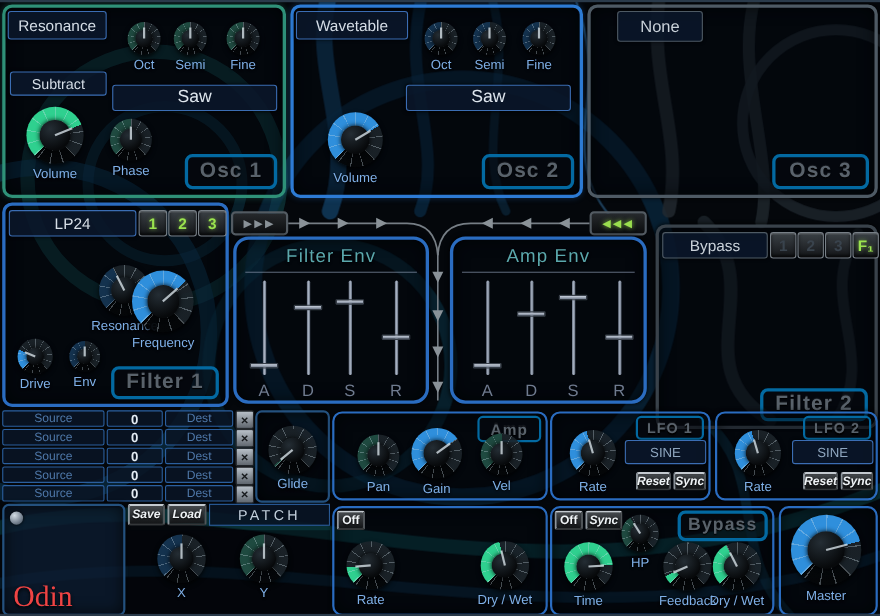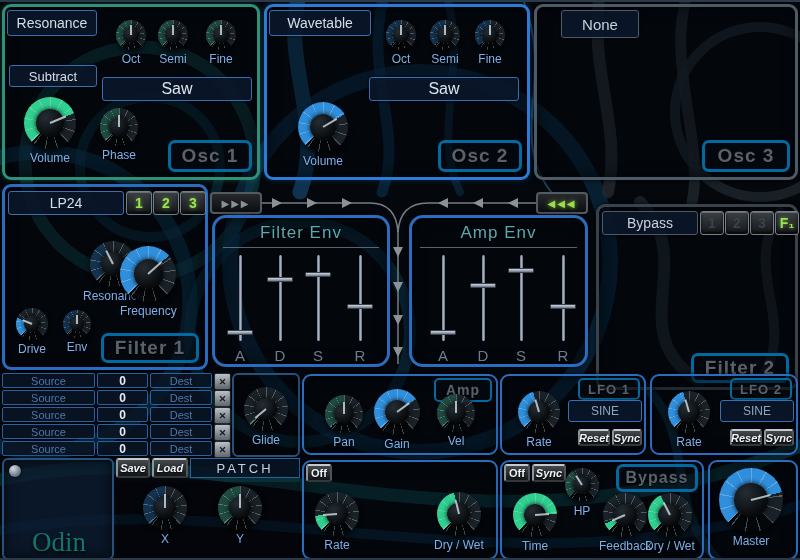--- a/index.html
+++ b/index.html
@@ -59,21 +59,21 @@
   .mrow-cell{position:absolute;height:15px;display:flex;align-items:center;justify-content:center;
              background:rgba(9,20,36,.88);border:1px solid #2b5f9e;border-radius:2px;
              color:#4e77a8;font-size:11px;box-sizing:border-box;}
   .mval{color:#e4ecf4;font-weight:bold;font-size:12px;}
   .xbtn{position:absolute;width:15px;height:15px;display:flex;align-items:center;justify-content:center;
         background:linear-gradient(#b9c1c9,#5f666e);border:1px solid #23272b;border-radius:2px;
         color:#16191c;font-size:9px;font-weight:bold;}
   .led{position:absolute;width:12px;height:12px;border-radius:50%;
        background:radial-gradient(circle at 35% 30%, #d3dce4, #75818f 60%, #3c4550);box-shadow:0 0 3px #000;}
   .logo{position:absolute;left:8px;bottom:0px;font-family:"Liberation Serif",serif;
-        font-size:27px;color:#0f766e;text-shadow:0 2px 3px #000;margin-left:20px;}
+        font-size:27px;color:#ef4444;text-shadow:0 2px 3px #000;}
   .patchdisp{position:absolute;display:flex;align-items:center;justify-content:center;
              background:rgba(8,20,36,.9);border:1px solid #2b5f9e;color:#c2cfdc;
              font-size:13px;letter-spacing:3px;box-sizing:border-box;}
   svg{display:block;}
 </style>
 </head>
 <body>
 
 <div id="app">
 

